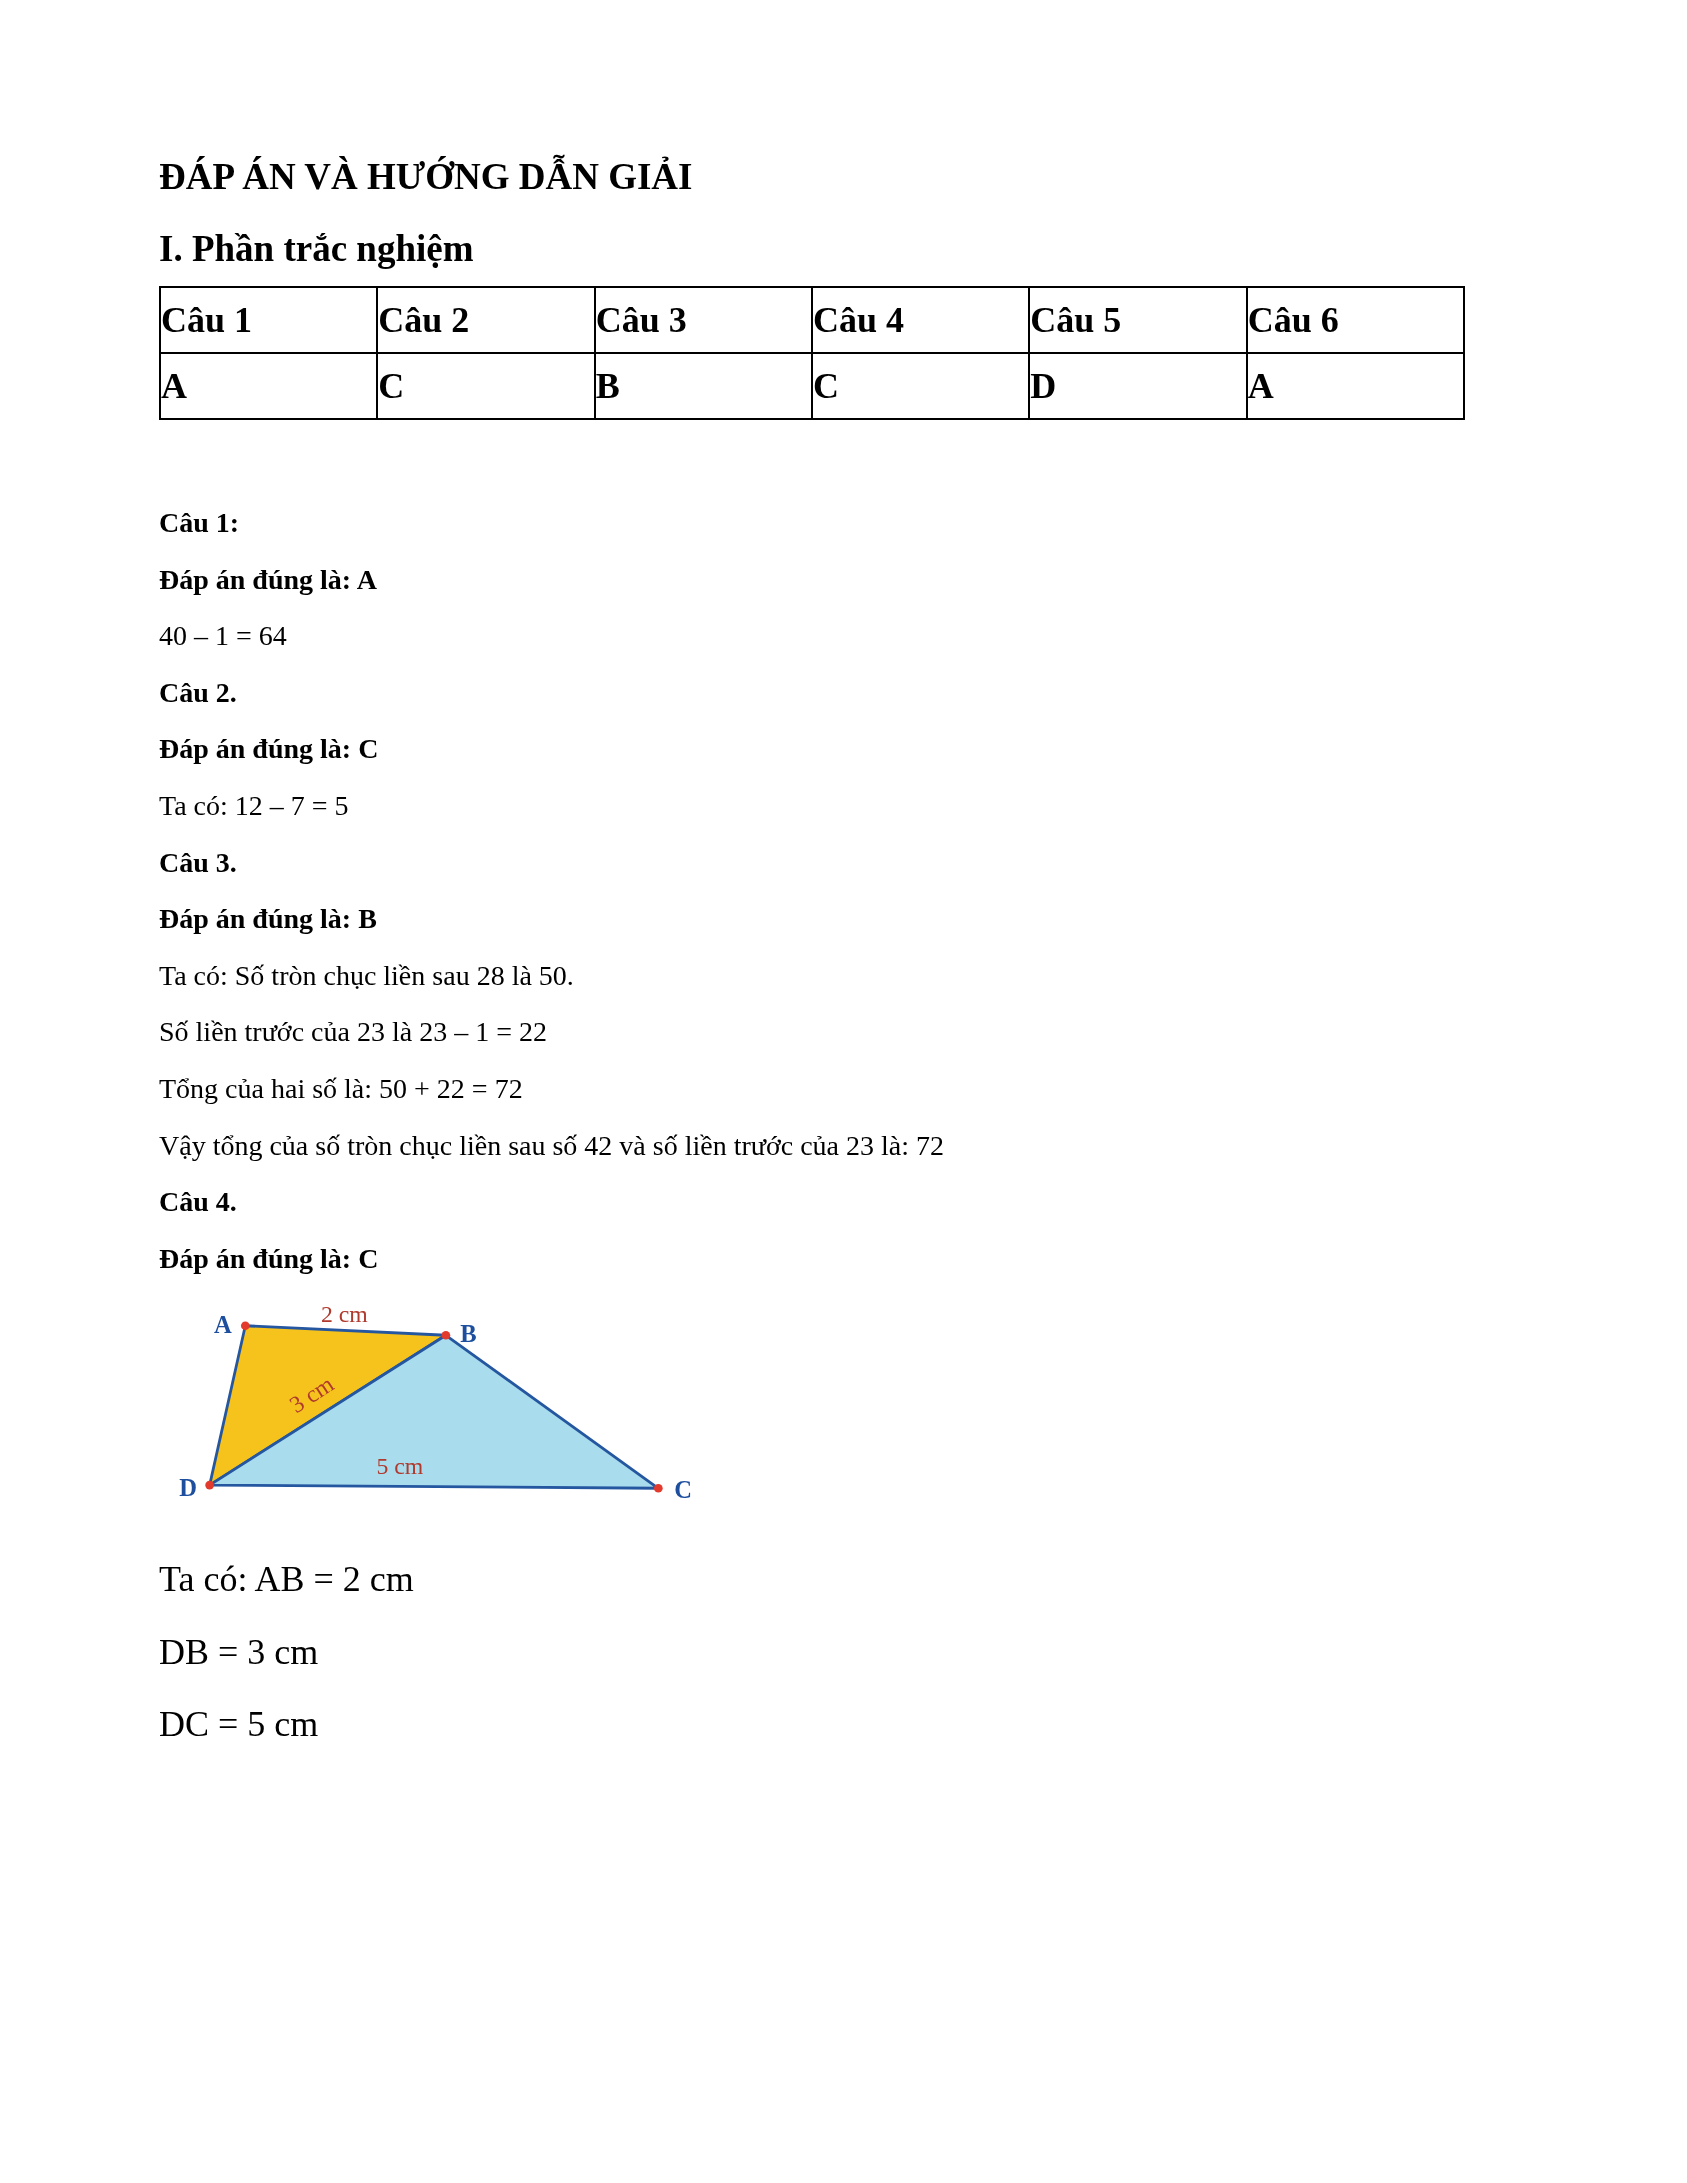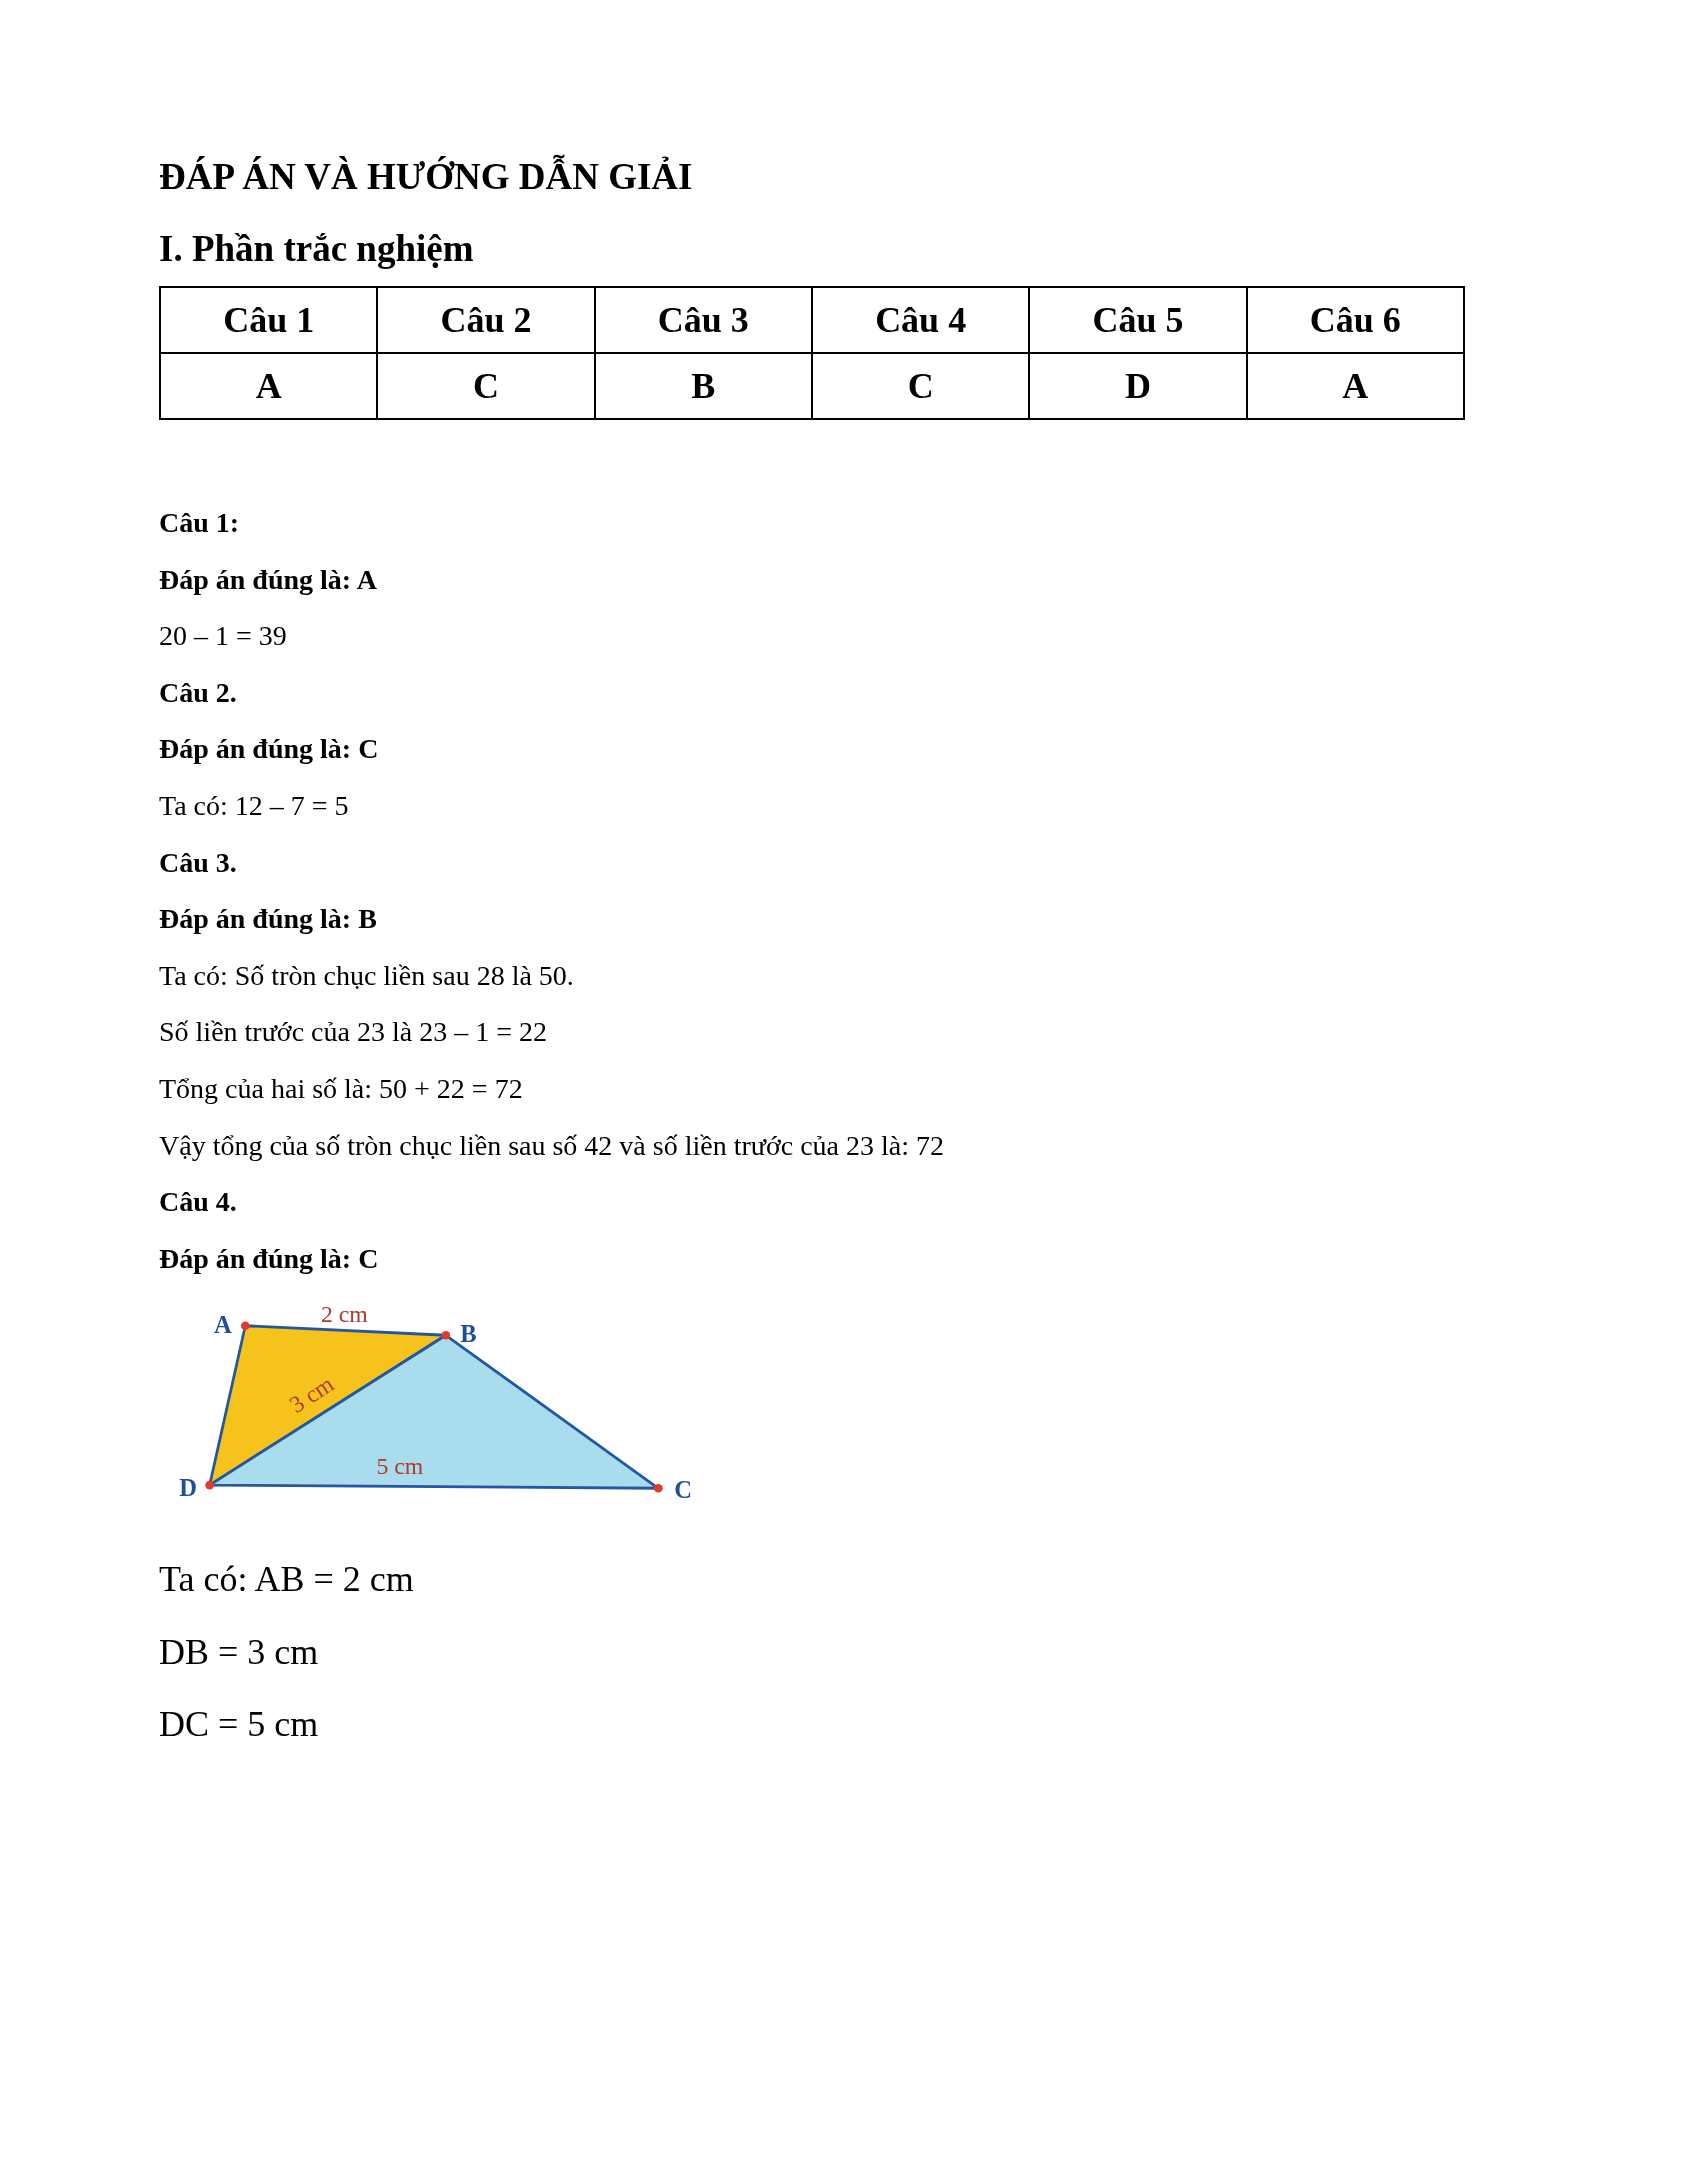--- a/index.html
+++ b/index.html
@@ -32,21 +32,21 @@
   }
   table.answer-table {
     border-collapse: collapse;
     width: 1306px;
     margin-bottom: 86px;
     table-layout: fixed;
   }
   table.answer-table td {
     border: 2.4px solid #000000;
     height: 66px;
-    text-align: center;
+    text-align: left;
     vertical-align: middle;
     font-size: 36px;
     font-weight: bold;
   }
   p.line {
     font-size: 28px;
     line-height: 1.2;
     margin-bottom: 23px;
   }
   p.q-heading, p.q-answer { font-weight: bold; }
@@ -88,21 +88,21 @@
         <td>B</td>
         <td>C</td>
         <td>D</td>
         <td>A</td>
       </tr>
     </tbody>
   </table>
 
   <p class="line q-heading">Câu 1:</p>
   <p class="line q-answer">Đáp án đúng là: A</p>
-  <p class="line">20 – 1 = 39</p>
+  <p class="line">40 – 1 = 64</p>
 
   <p class="line q-heading">Câu 2.</p>
   <p class="line q-answer">Đáp án đúng là: C</p>
   <p class="line">Ta có: 12 – 7 = 5</p>
 
   <p class="line q-heading">Câu 3.</p>
   <p class="line q-answer">Đáp án đúng là: B</p>
   <p class="line">Ta có: Số tròn chục liền sau 28 là 50.</p>
   <p class="line">Số liền trước của 23 là 23 – 1 = 22</p>
   <p class="line">Tổng của hai số là: 50 + 22 = 72</p>

